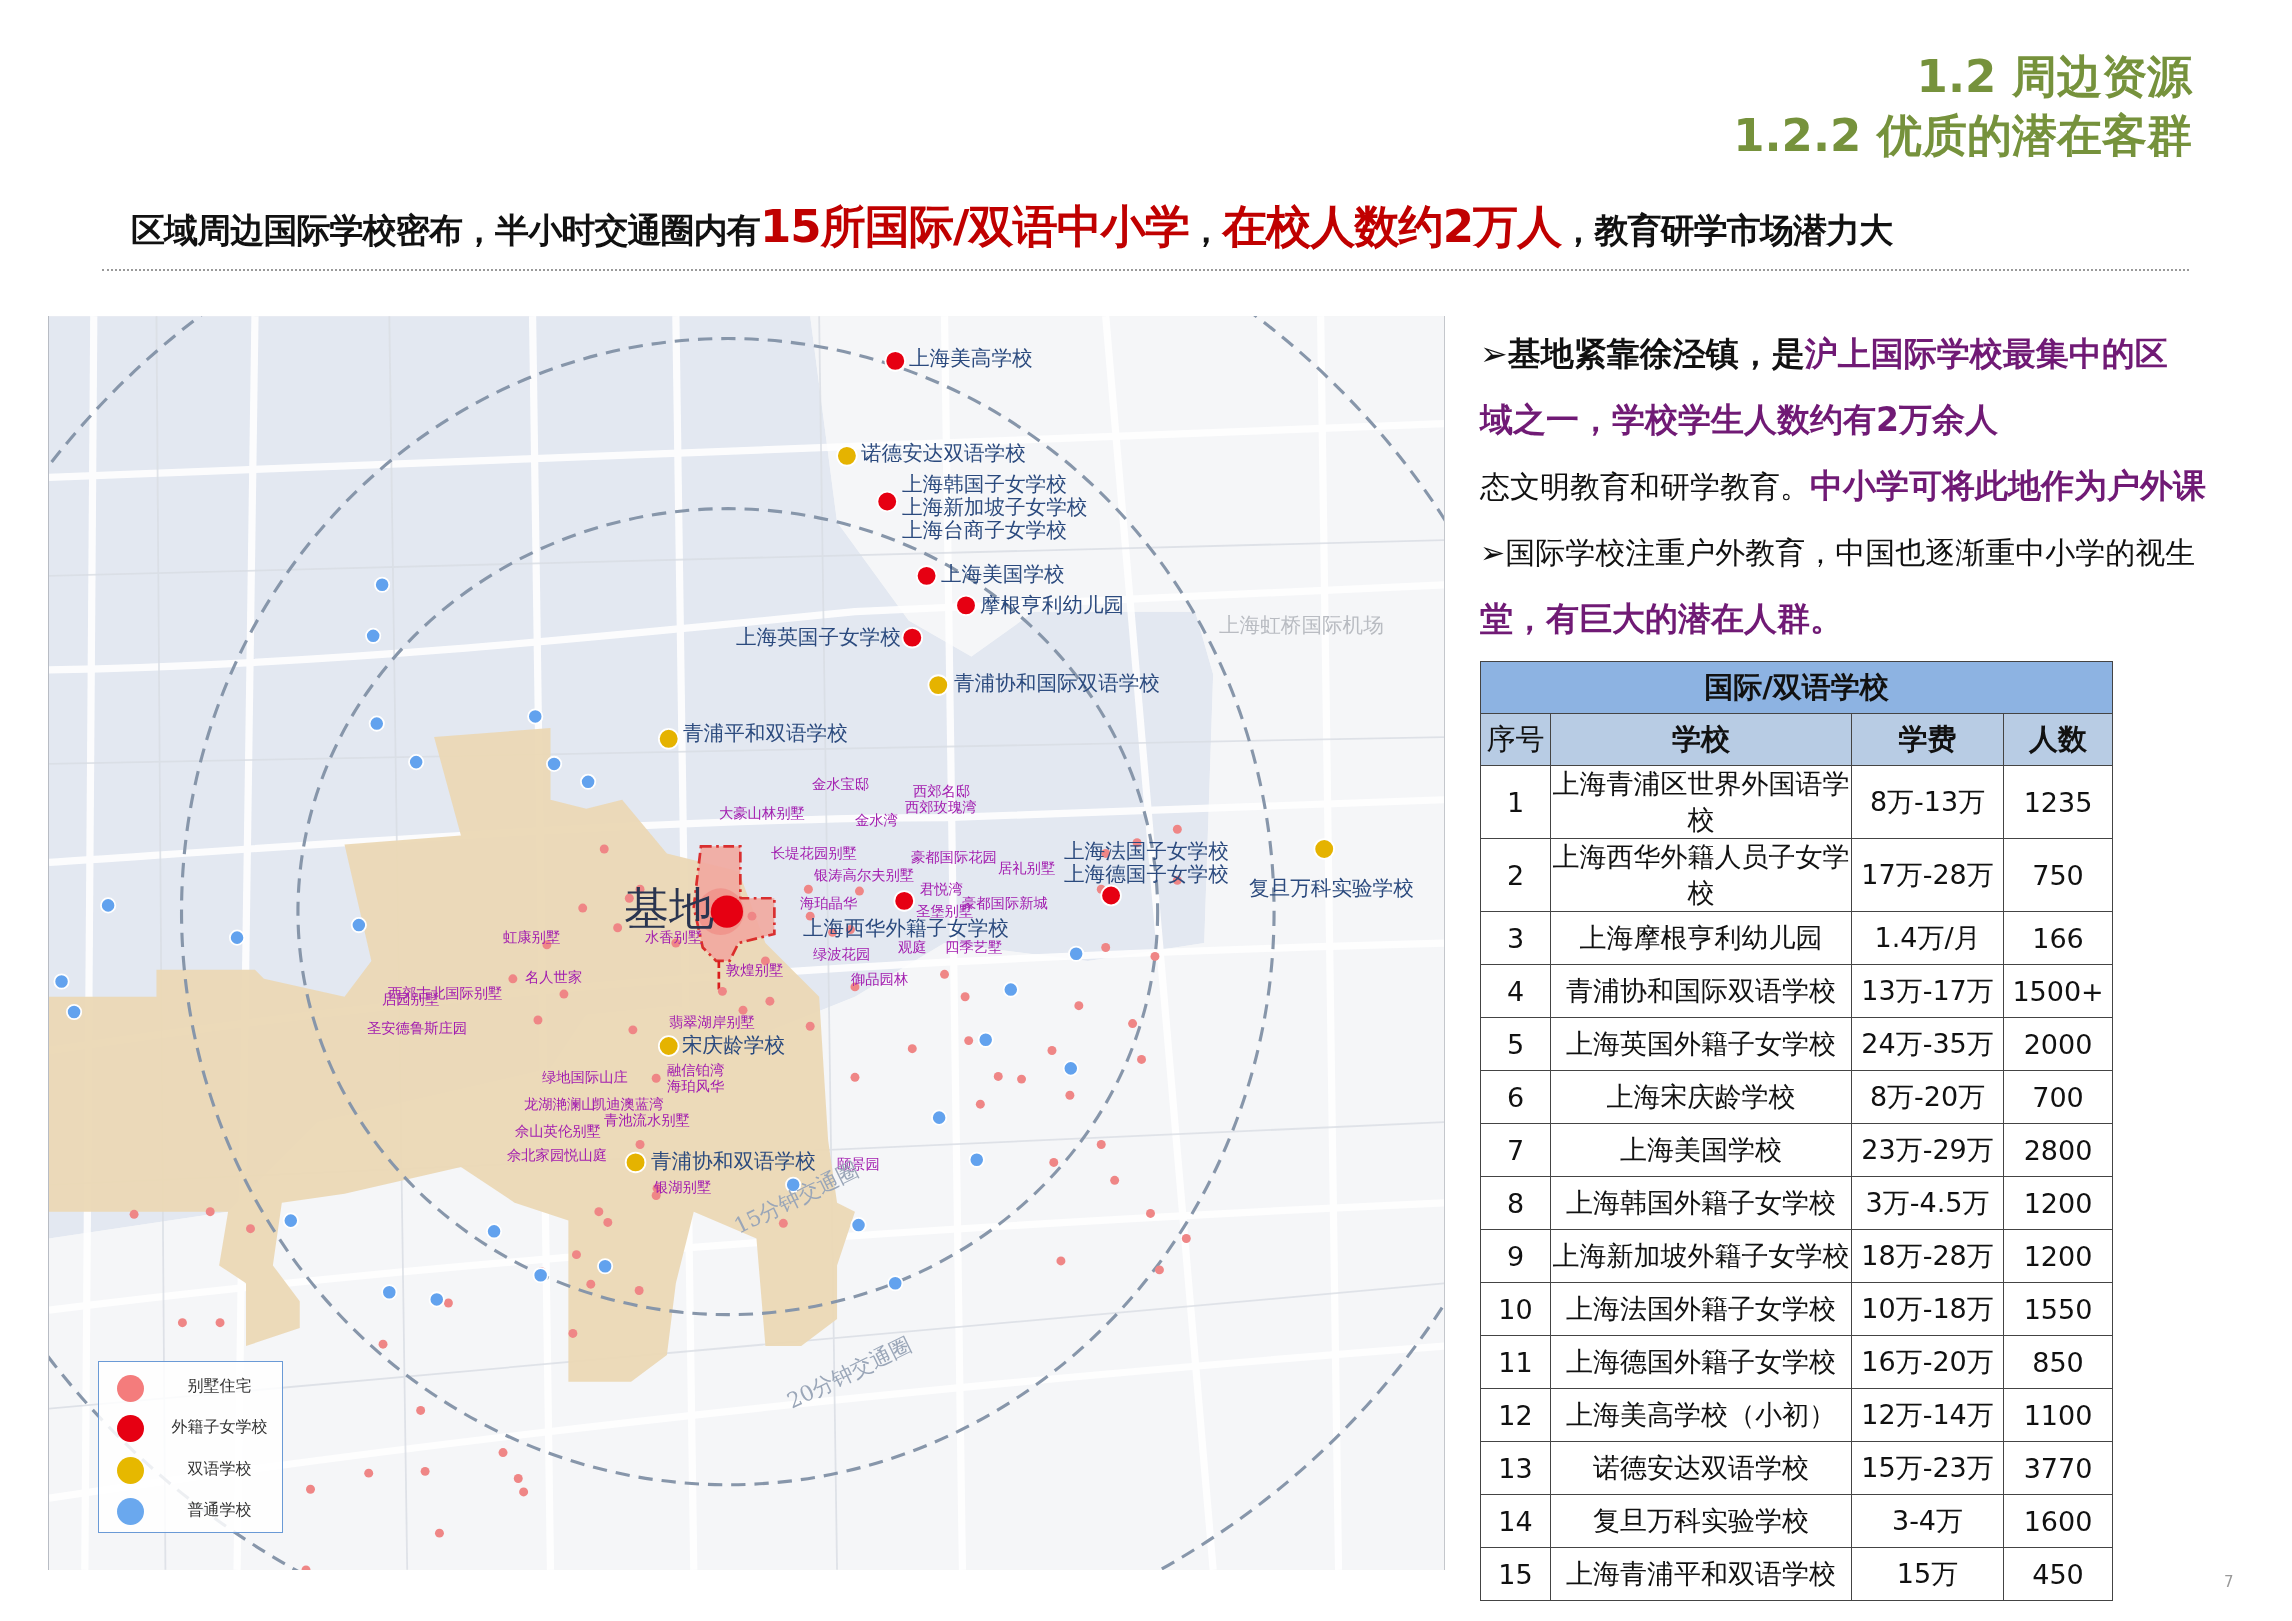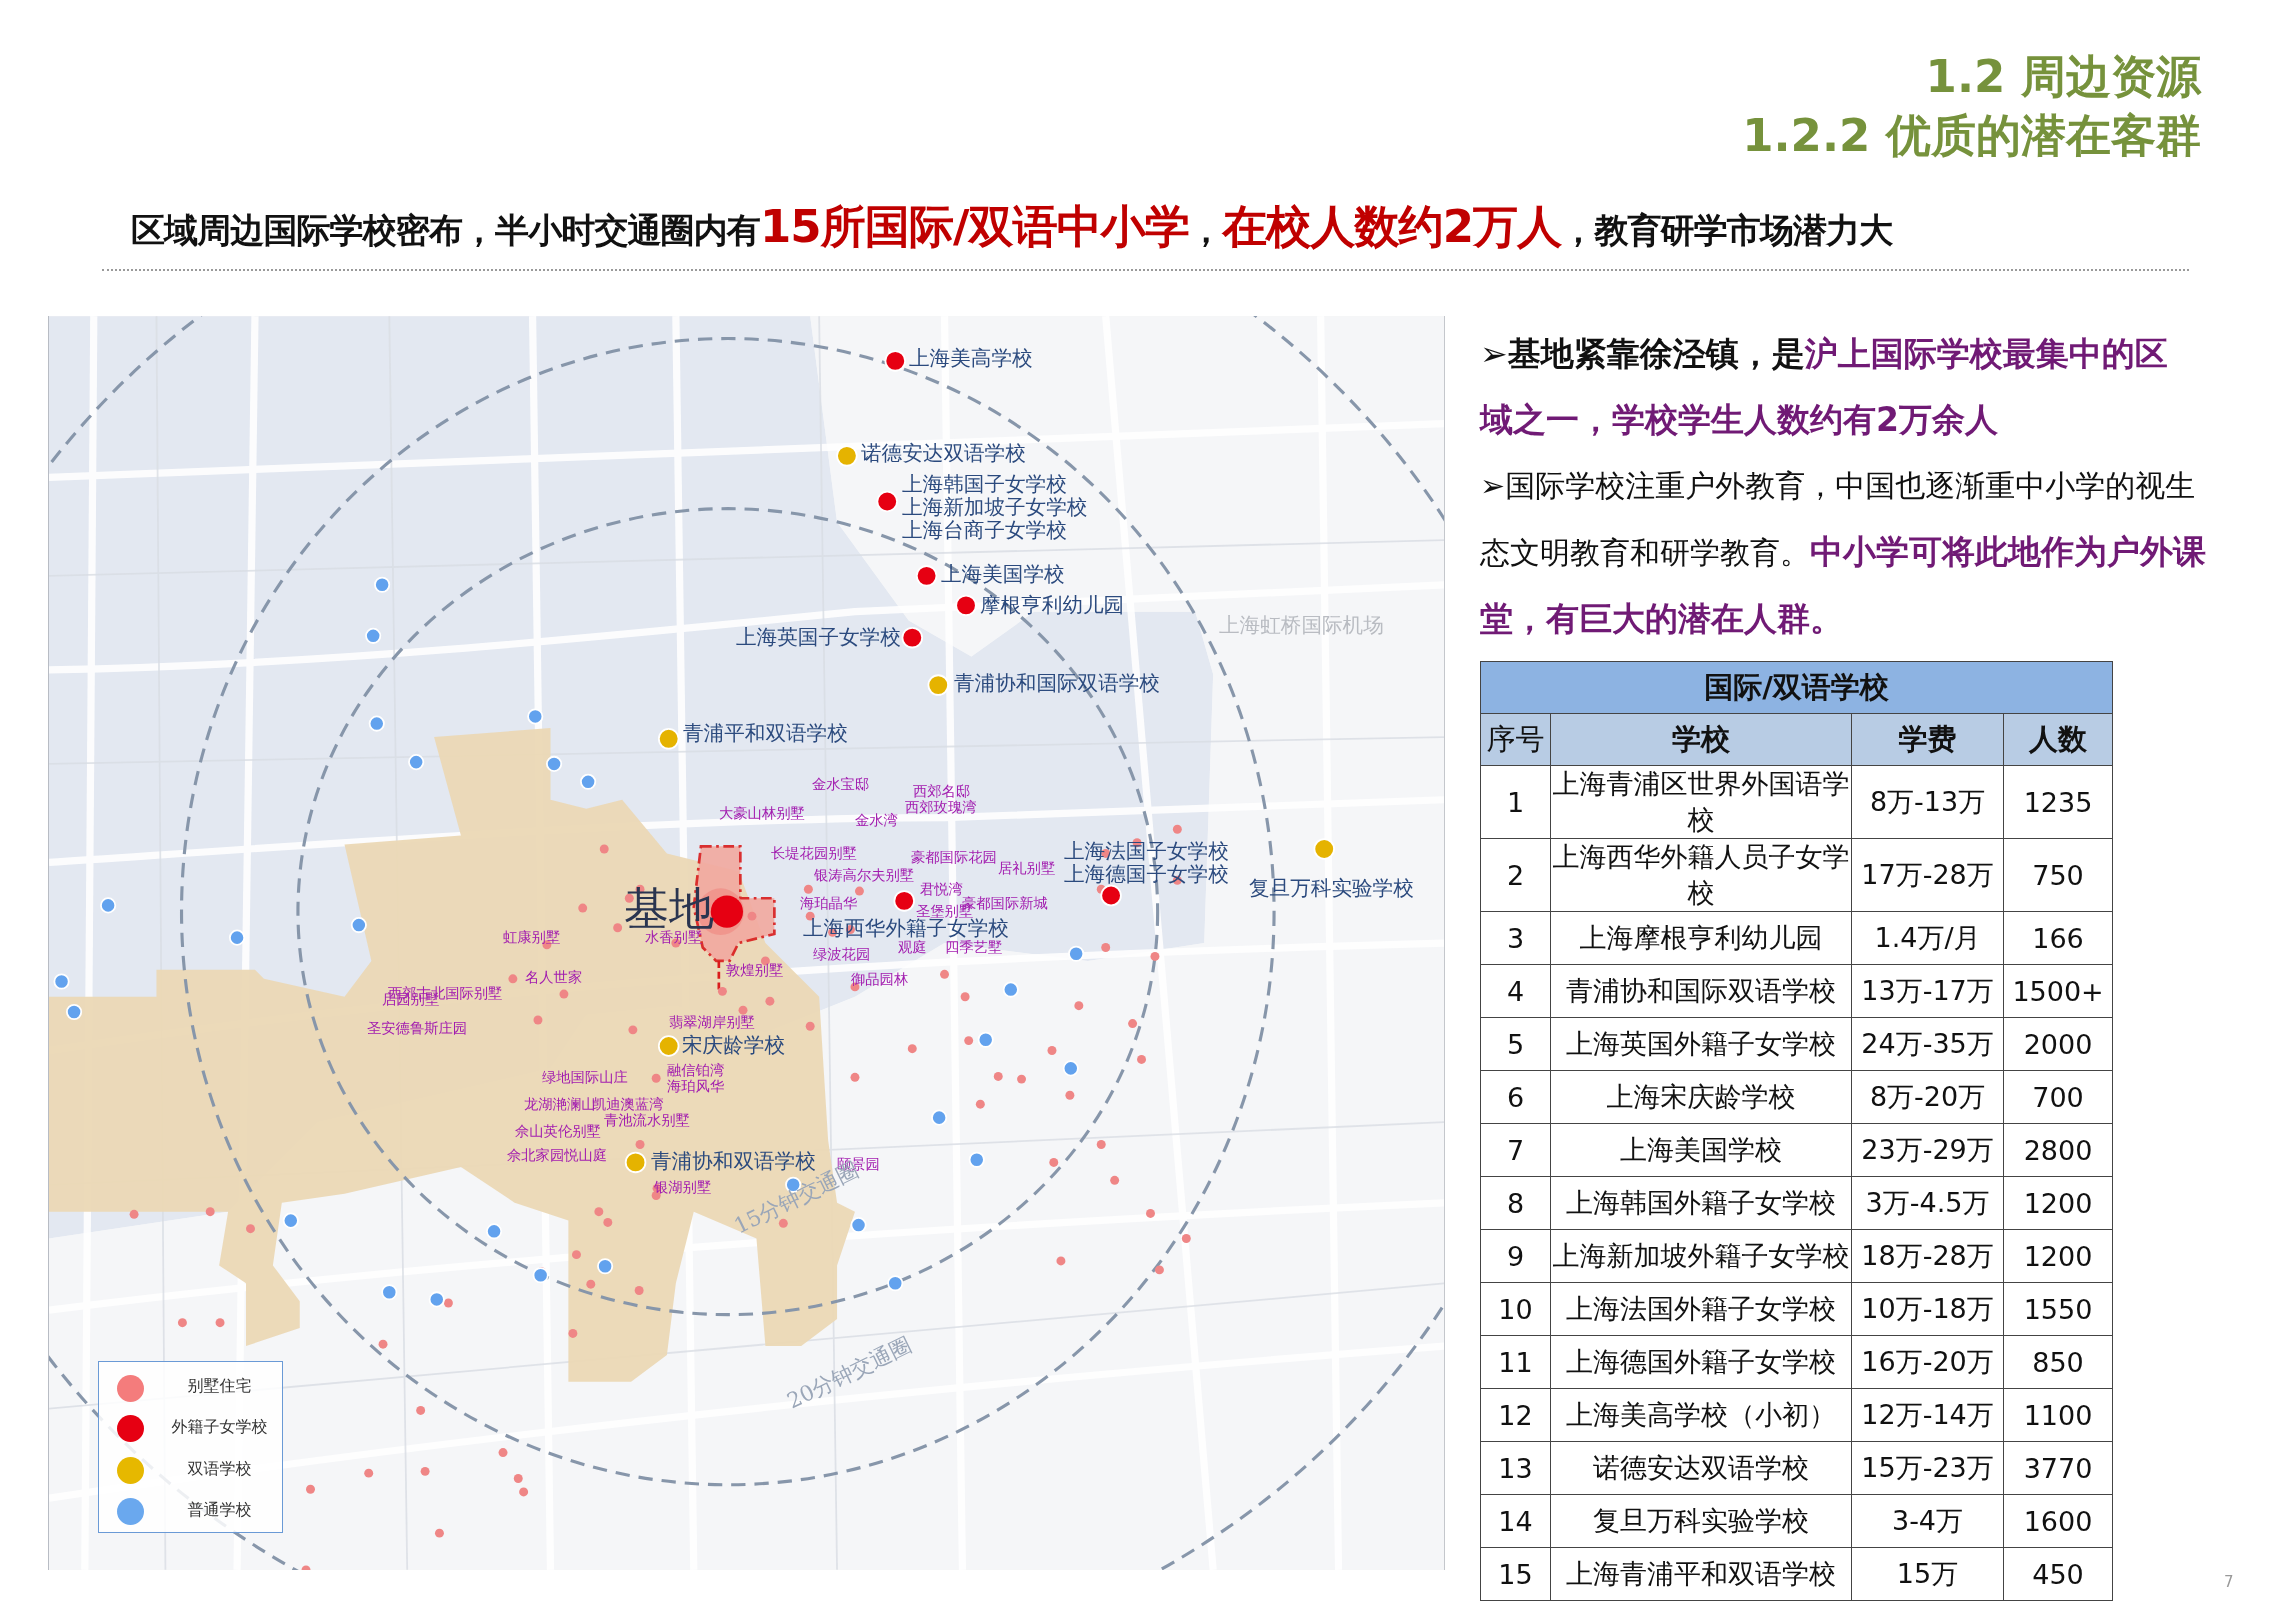--- a/index.html
+++ b/index.html
@@ -1,19 +1,19 @@
 <!DOCTYPE html>
 <html style="font-size:14.3px"><head>
   <meta charset="utf-8">
   <style>
     * { margin:0; padding:0; box-sizing:border-box; }
     html, body { width:2293px; height:1621px; background:#ffffff; overflow:hidden; }
     body { position:relative; font-family:"DejaVu Sans", "Liberation Sans", sans-serif; color:#111; }
 
-    .section-title { position:absolute; right:92px; top:47px; text-align:right; color:#76923c; font-weight:bold; font-size:45px; line-height:59px; }
+    .section-title { position:absolute; right:101px; top:47px; text-align:right; color:#76923c; font-weight:bold; font-size:45px; line-height:59px; }
     .headline { position:absolute; left:131px; top:197px; font-size:34px; font-weight:bold; white-space:nowrap; color:#111; letter-spacing:-0.9px; }
     .headline .red { color:#c00000; font-size:45px; }
     .divider { position:absolute; left:102px; top:269px; width:2087px; border-top:2.7px dotted #9a9a9a; }
 
     .map { position:absolute; left:48px; top:316px; width:1397px; height:1254px; background:#f4f5f7; overflow:hidden; border-left:1.8px solid #b8bcc4; border-right:1.8px solid #c4c7cc; }
     .map svg.base { position:absolute; left:0; top:0; }
 
     .label { position:absolute; white-space:nowrap; color:#2b4a7e; font-size:20.6px; line-height:25px; }
     .label.small { color:#a21caf; font-size:14.3px; line-height:18px; }
     .label.big { font-size:45px; line-height:50px; color:#2a3550; }
@@ -311,25 +311,25 @@
   </div>
 </div>
 
 <div class="bullets">
   <div class="bullet-line">
     <span class="b">➢</span><span class="b">基地紧靠徐泾镇，是</span><span class="r">沪上国际学校最集中的区</span>
   </div>
   <div class="bullet-line">
     <span class="r">域之一，学校学生人数约有2万余人</span>
   </div>
+  <div class="bullet-line">
+    <span class="thin">态文明教育和研学教育。</span><span class="r">中小学可将此地作为户外课</span>
+  </div>
   <div class="bullet-line thin">
     <span>➢</span><span>国际学校注重户外教育，中国也逐渐重中小学的视生</span>
-  </div>
-  <div class="bullet-line">
-    <span class="thin">态文明教育和研学教育。</span><span class="r">中小学可将此地作为户外课</span>
   </div>
   <div class="bullet-line">
     <span class="r">堂，有巨大的潜在人群。</span>
   </div>
 </div>
 
 <table class="schools">
   <colgroup>
     <col style="width:85px">
       <col style="width:407px">

